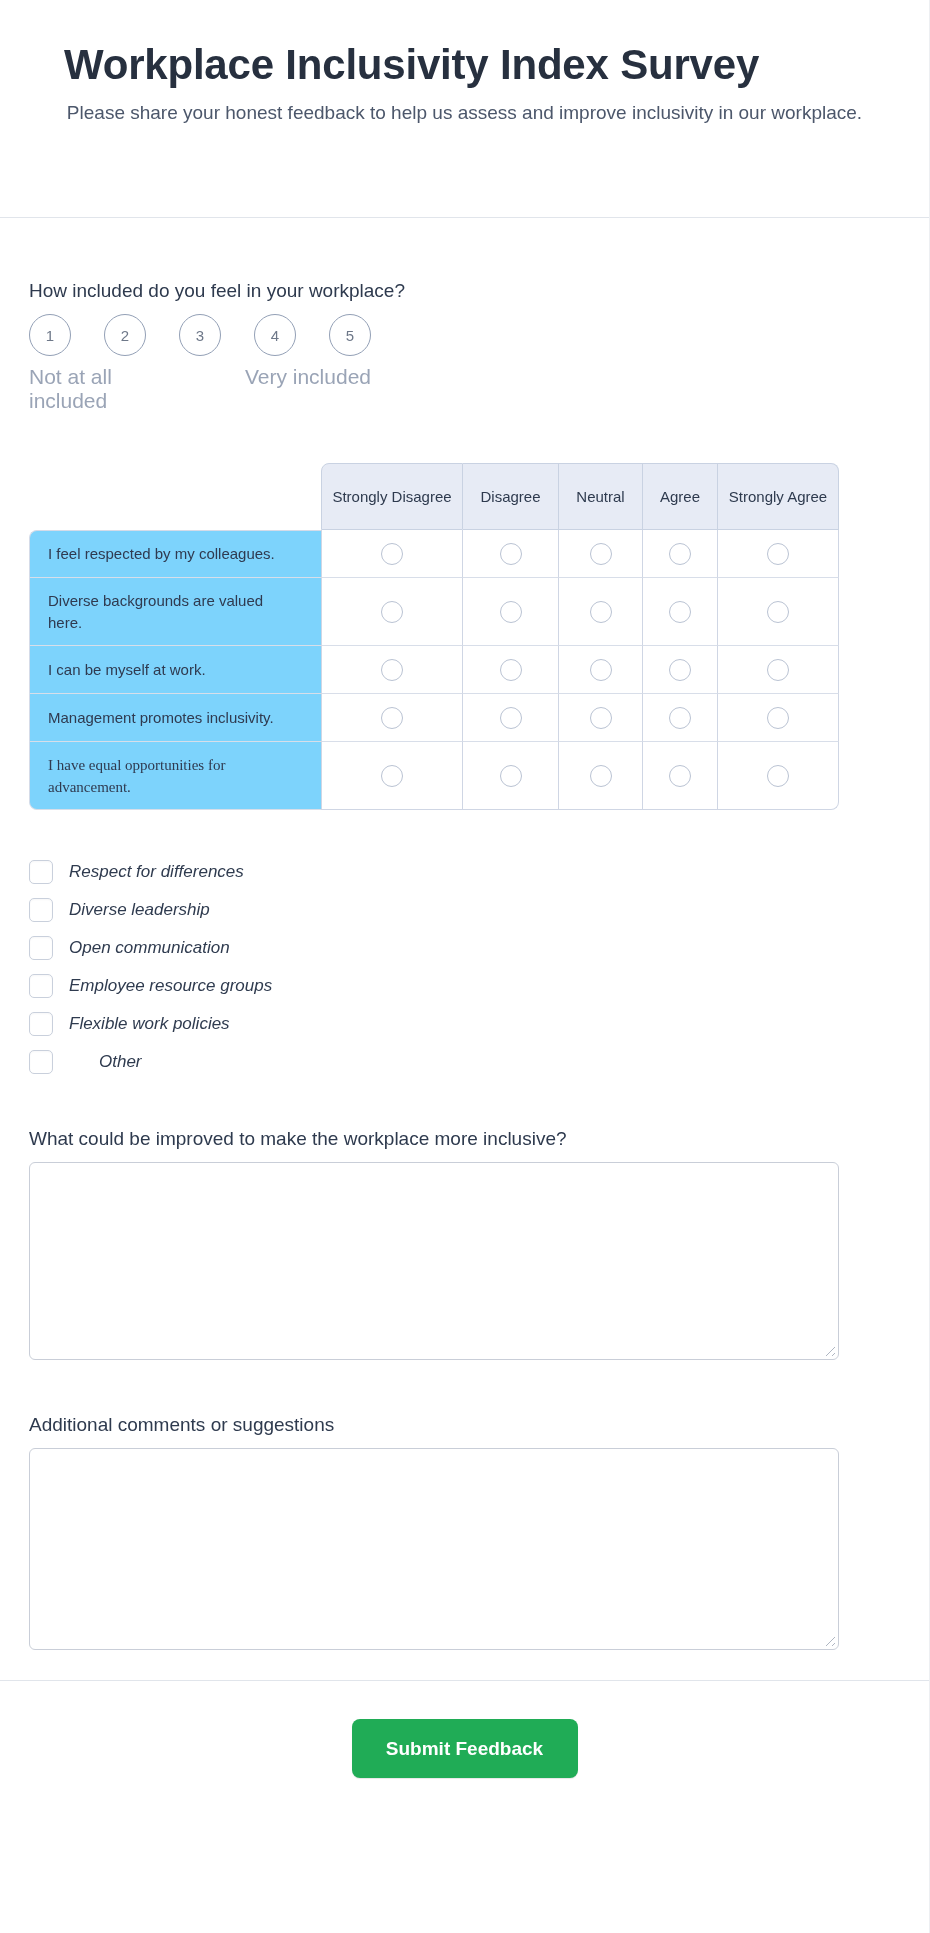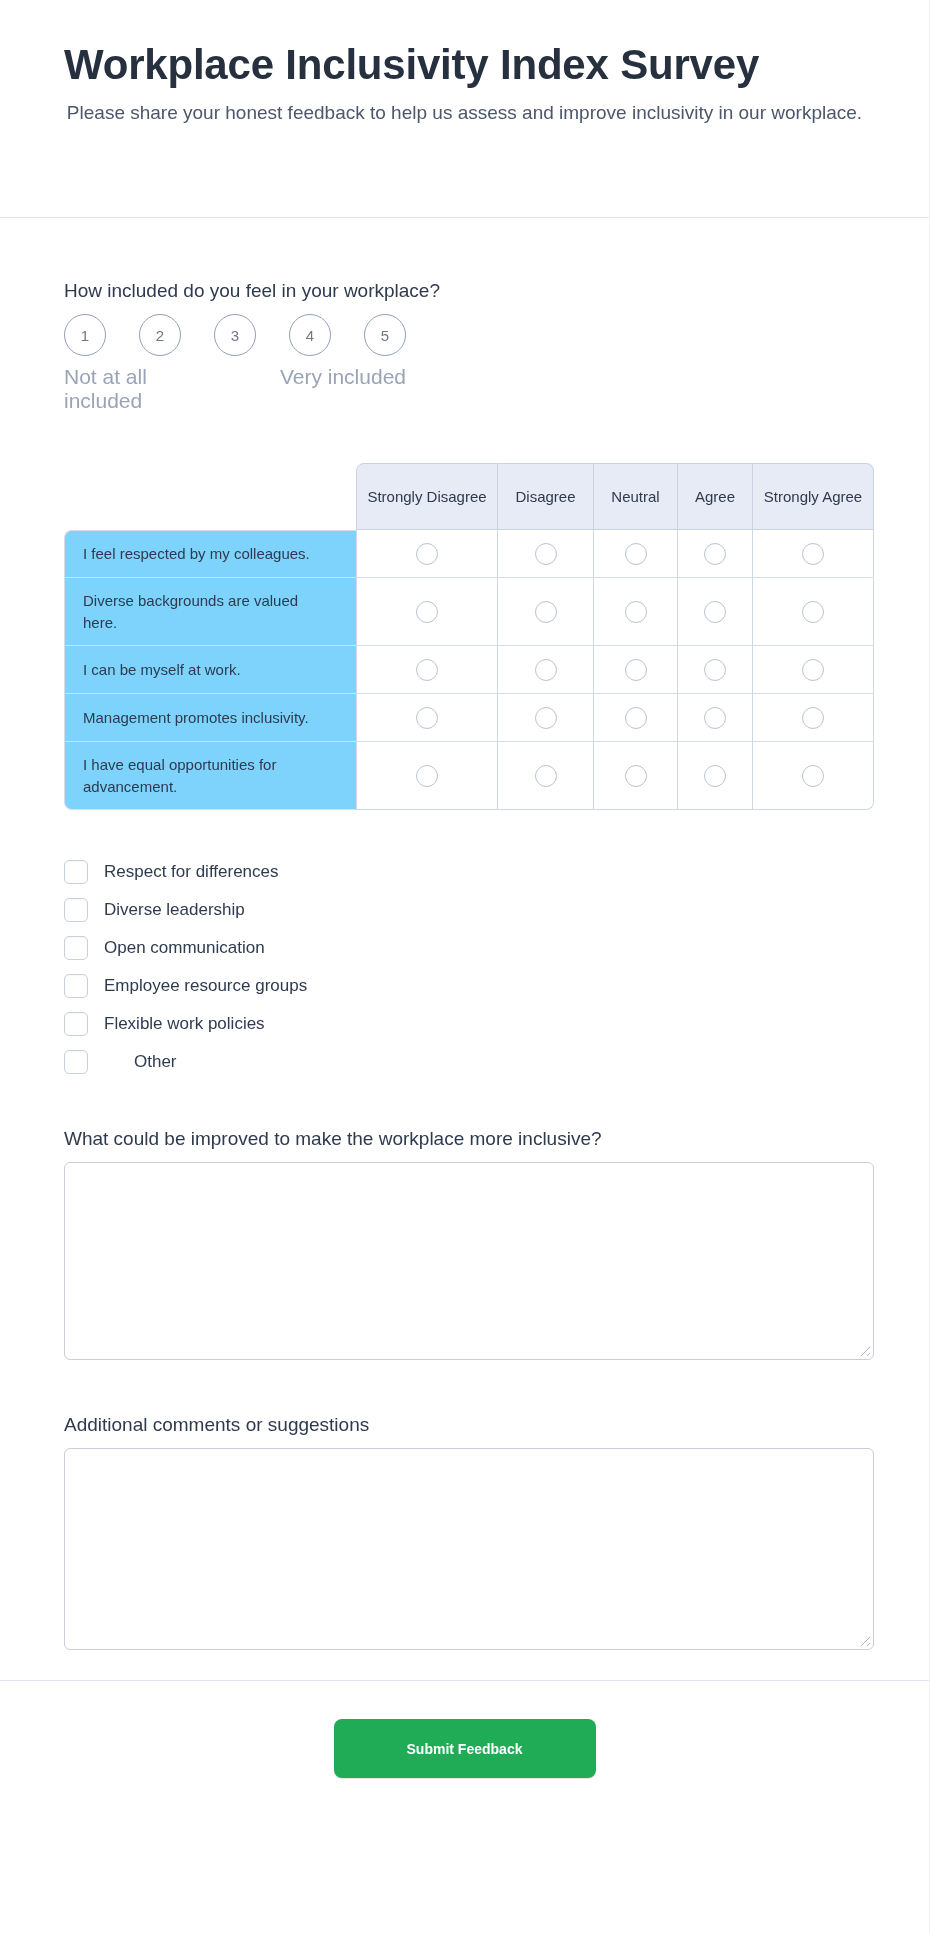--- a/index.html
+++ b/index.html
@@ -15,21 +15,21 @@
   .hdr { padding: 42px 64px 0 64px; height: 218px; border-bottom: 1px solid #E1E5EB; }
   .hdr h1 {
     margin: 0; font-size: 42px; line-height: 46px; font-weight: 700;
     color: #27303F; letter-spacing: -0.2px;
   }
   .hdr .subtitle {
     margin-top: 10px; font-size: 19px; line-height: 30px; color: #4C576B; max-width: 810px; text-align: center;
   }
 
   
-  main { padding: 58px 56px 0 64px; }
+  main { padding: 58px 56px 0 29px; }
   .section { margin-bottom: 50px; }
   .q { margin: 0 0 8px 0; font-size: 19px; line-height: 30px; font-weight: 400; color: #2E3A4E; }
   .q.narrow { max-width: 780px; }
 
   
   .rating-row { display: flex; gap: 33px; }
   .rating-circle {
     width: 42px; height: 42px; border: 1.5px solid #93A0B6; border-radius: 50%;
     background: #fff; display: flex; align-items: center; justify-content: center;
     cursor: pointer;
@@ -53,21 +53,21 @@
   }
   .matrix thead th.corner { background: transparent; border: none; }
   .matrix thead th.first { border-left: 1px solid #C9D2E2; border-top-left-radius: 8px; }
   .matrix thead th.last { border-top-right-radius: 8px; }
   .matrix td.mx-label {
     background: #7dd3fc; color: #2F3A50; font-size: 15px; line-height: 22px;
     vertical-align: middle; padding: 0 24px 0 18px;
     border-left: 1px solid #D5DBE8; border-bottom: 1px solid #D8DEE9;
   }
   .matrix tr.r1 td.mx-label { border-top: 1px solid #D5DBE8; border-top-left-radius: 8px; }
-  .matrix tr.r5 td.mx-label { border-bottom-left-radius: 8px; }
+  .matrix tr.r5 td.mx-label { border-bottom-left-radius: 8px; font-family: Liberation Serif, serif; }
   .matrix td.mx-cell {
     background: #fff; text-align: center; vertical-align: middle;
     border-right: 1px solid #CFD6E4; border-bottom: 1px solid #D8DEE9;
   }
   .matrix td.mx-cell.first { border-left: 1px solid #CFD6E4; }
   .matrix tr.r5 td.mx-cell { border-bottom: 1px solid #CFD6E4; }
   .matrix tr.r5 td.mx-cell.last { border-bottom-right-radius: 8px; }
   .matrix tr.h48 td { height: 48px; }
   .matrix tr.h68 td { height: 68px; }
   .radio {
@@ -75,21 +75,21 @@
     border-radius: 50%; background: #fff; cursor: pointer; vertical-align: middle;
   }
 
   
   .cb-row { display: flex; align-items: center; margin-bottom: 14px; cursor: pointer; }
   .cb-row:last-child { margin-bottom: 0; gap: 30px; }
   .cb-box {
     width: 24px; height: 24px; border: 1.5px solid #C9D0DC; border-radius: 5px;
     background: #fff; box-shadow: inset 0 1px 2px rgba(40,50,70,0.04); flex: 0 0 auto;
   }
-  .cb-label { margin-left: 16px; font-size: 17px; line-height: 24px; color: #2F3B4F; }
+  .cb-label { margin-left: 16px; font-size: 17px; line-height: 24px; color: #2F3B4F; font-style: italic; }
 
   
   .ta-wrap { position: relative; width: 810px; }
   .ta {
     width: 810px; border: 1px solid #C9CED8; border-radius: 6px; background: #fff;
     resize: none; padding: 12px 14px; font-family: "Liberation Sans", sans-serif;
     font-size: 17px; color: #2F3B4F; outline: none; display: block;
   }
   .ta.h1 { height: 198px; }
   .ta.h2 { height: 202px; }
@@ -97,22 +97,22 @@
     position: absolute; right: 4px; bottom: 4px; width: 13px; height: 13px;
     clip-path: polygon(100% 0, 100% 100%, 0 100%);
     background: repeating-linear-gradient(135deg, transparent 0 3px, #AFB6C2 3px 4.2px);
     cursor: nwse-resize;
   }
 
   
   .footer-divider { border-top: 1px solid #E1E5EB; margin-top: 30px; }
   .footer { padding: 38px 0 52px 0; display: flex; justify-content: center; }
   .submit-btn {
-    width: 262px; height: 59px; border: none; border-radius: 8px;
-    background: #20AC56; color: #ffffff; font-size: 14px; font-weight: 600;
+    width: 226px; height: 59px; border: none; border-radius: 8px;
+    background: #20AC56; color: #ffffff; font-size: 19px; font-weight: 600;
     font-family: "Liberation Sans", sans-serif; cursor: pointer;
     box-shadow: 0 1px 1px rgba(0,0,0,0.10);
   }
 </style>
 </head>
 <body>
 
 <div class="page">
 
   <div class="hdr">

